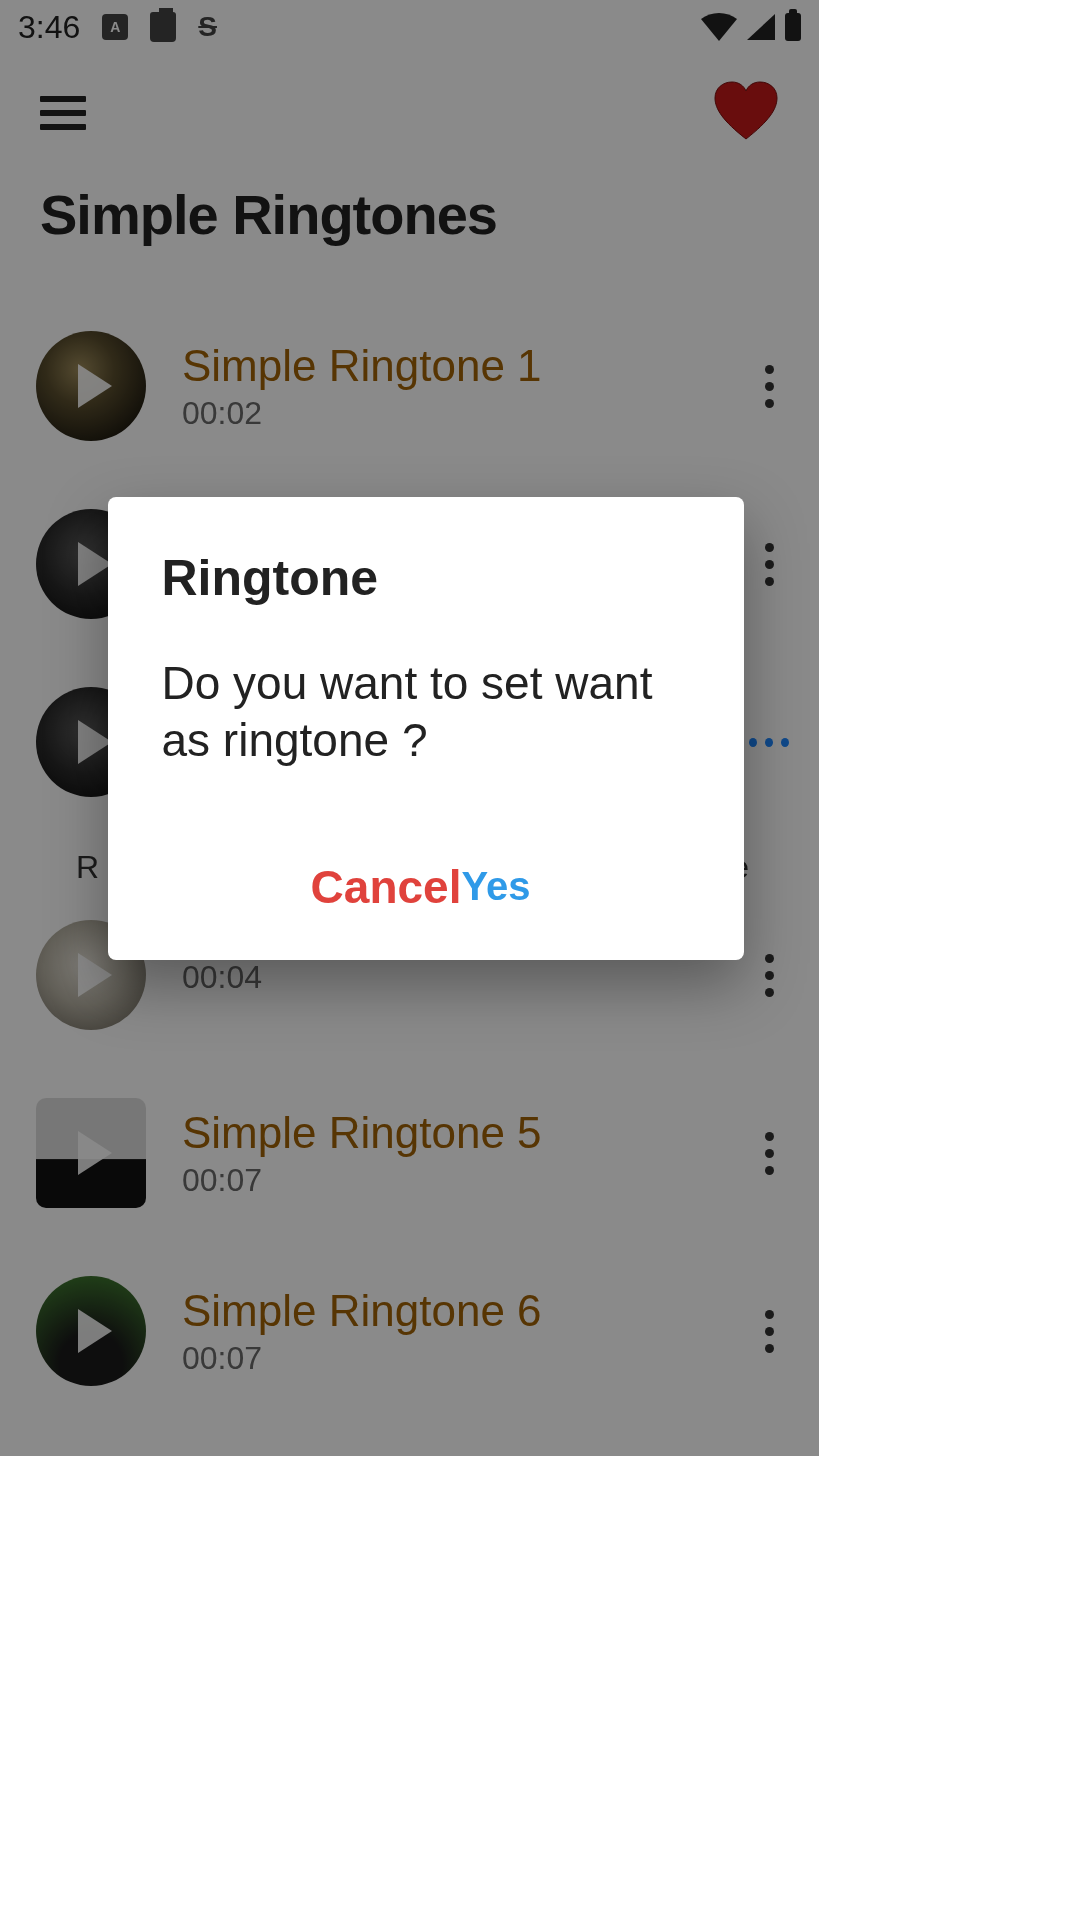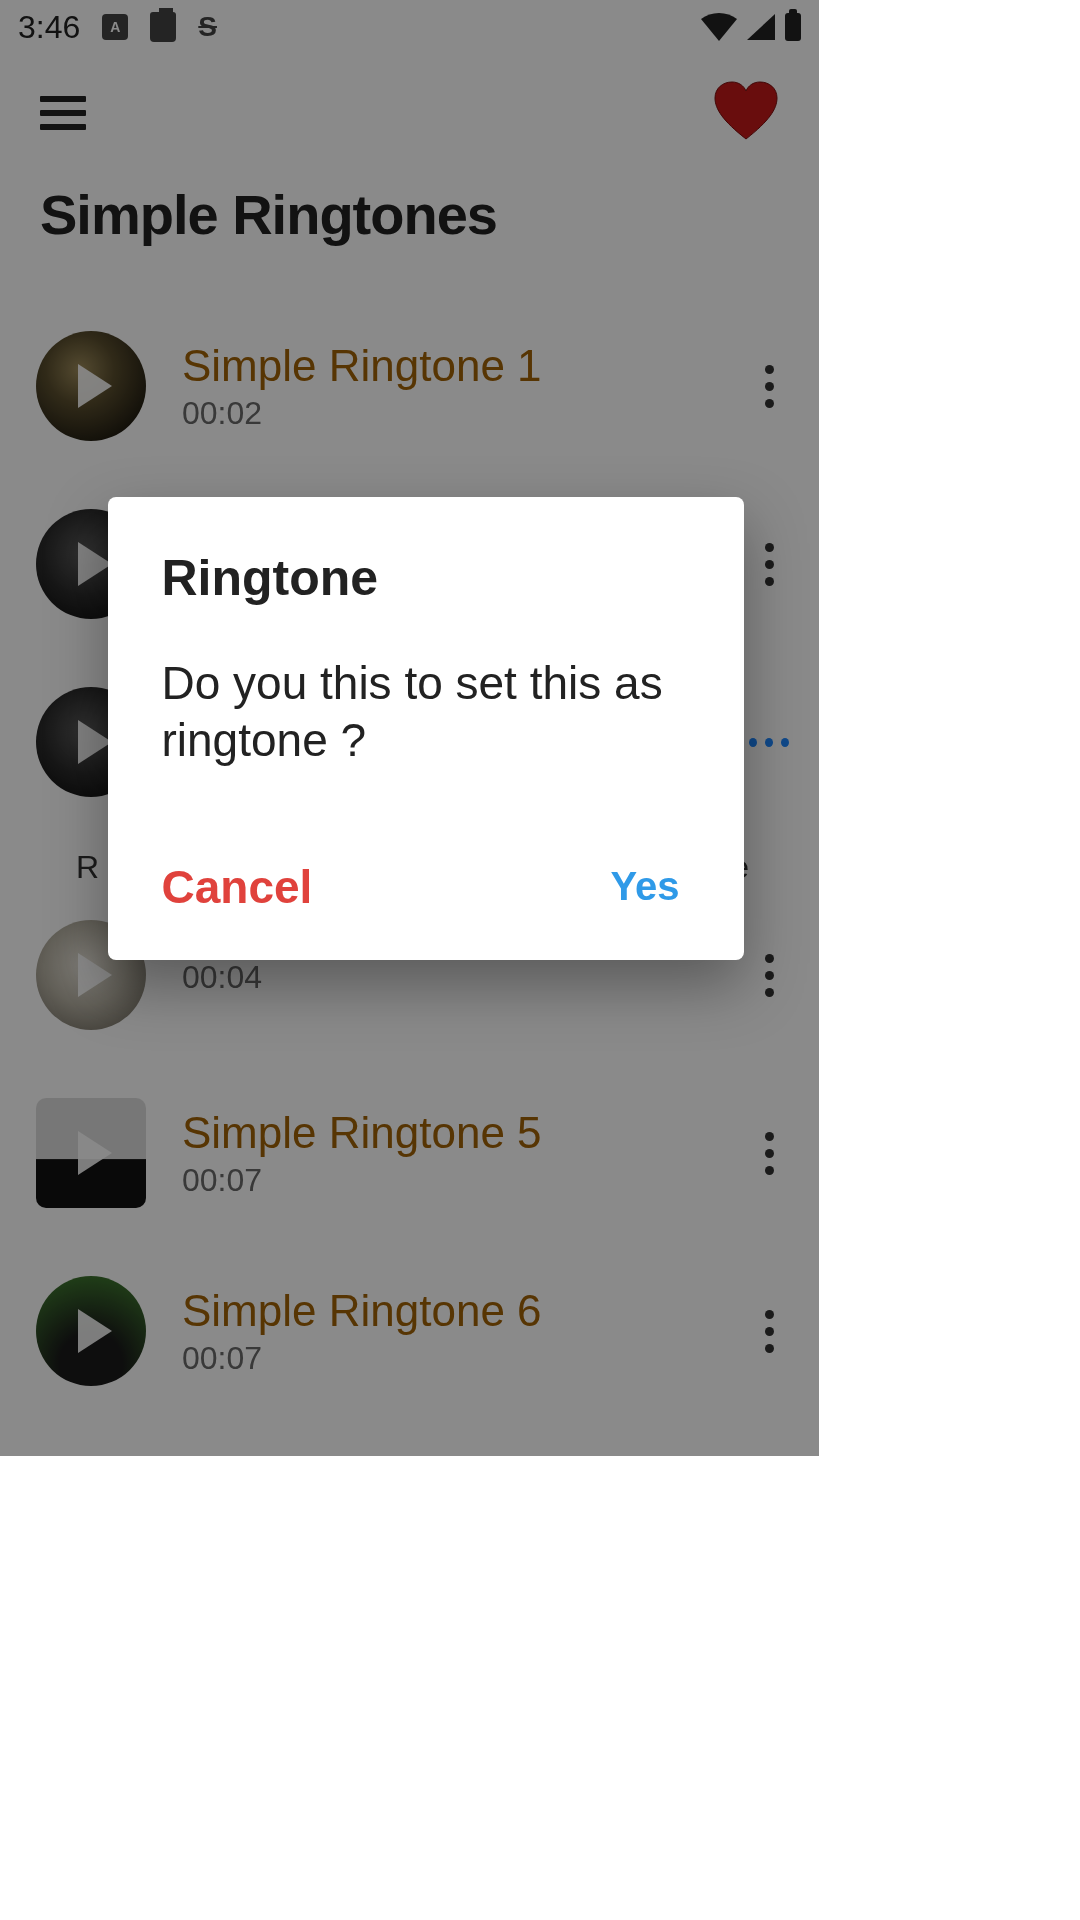--- a/index.html
+++ b/index.html
@@ -65,21 +65,21 @@
   
   .scrim {
     position:absolute; inset:0; background: rgba(0,0,0,0.46); display:flex; align-items:center; justify-content:center;padding-left:32px;
   }
   .dialog {
     width: 636px; background:#fff; border-radius:8px; box-shadow: 0 25px 60px rgba(0,0,0,0.35);
     padding: 52px 54px 46px 54px;
   }
   .dialog-title { font-size:50px; font-weight:600; color:#222; margin-bottom: 48px; }
   .dialog-msg { font-size:46px; color:#222; line-height:1.25; margin-bottom: 90px; }
-  .dialog-actions { display:flex; justify-content:space-between; align-items:center; }
+  .dialog-actions { display:flex; justify-content:center; align-items:center; }
   .btn-cancel { font-size:46px; font-weight:800; color:#e0423c; cursor:pointer; }
   .btn-yes { font-size:40px; font-weight:800; color:#2f9ae8; cursor:pointer; padding-right:10px;}
 </style>
 </head>
 <body>
 
 <div class="screen">
 
   <div class="status-bar">
     <div class="status-left">
@@ -209,21 +209,21 @@
           <span class="dot"></span>
           <span class="dot"></span>
         </div>
     </div>
 
   </div>
 
   <div class="scrim">
     <div class="dialog">
       <div class="dialog-title">Ringtone</div>
-      <div class="dialog-msg">Do you this to set this as ringtone ?</div>
+      <div class="dialog-msg">Do you want to set want as ringtone ?</div>
       <div class="dialog-actions">
         <span class="btn-cancel">Cancel</span>
         <span class="btn-yes">Yes</span>
       </div>
     </div>
   </div>
 
 </div>
 
 </body></html>

